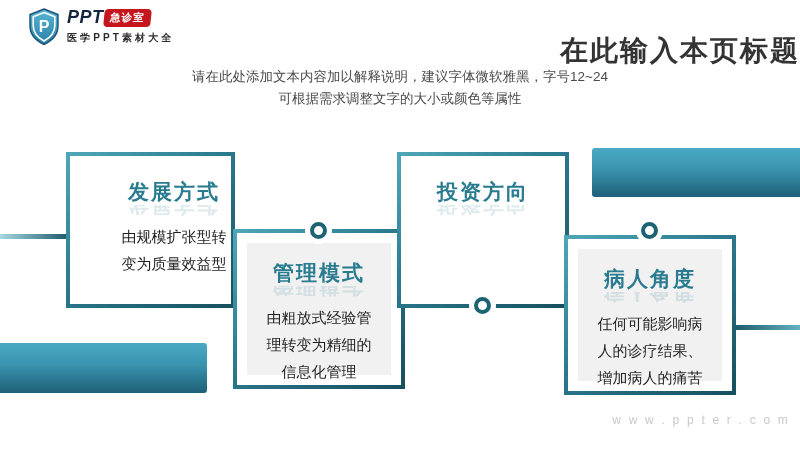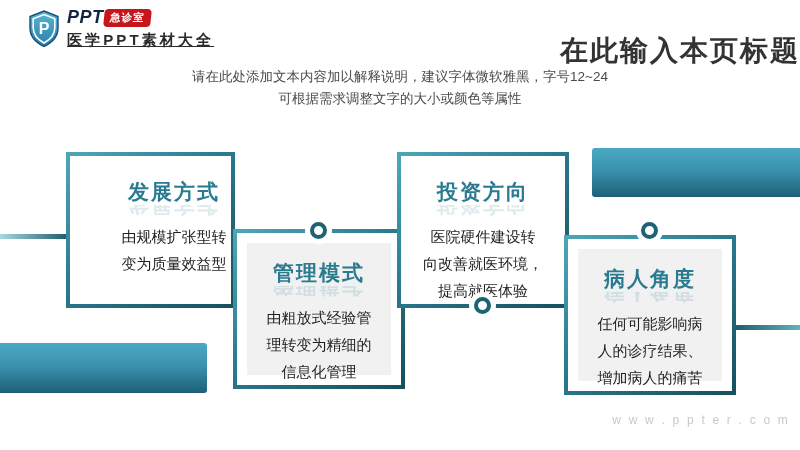--- a/index.html
+++ b/index.html
@@ -7,21 +7,21 @@
     position:relative;width:800px;height:450px;background:#ffffff;overflow:hidden;
     font-family:"Liberation Sans","DejaVu Sans",sans-serif;
   }
   
   .logo{position:absolute;left:28px;top:7px;display:flex;align-items:center;gap:7px;}
   .logo-col{display:flex;flex-direction:column;}
   .logo-row{display:flex;align-items:center;}
   .brand{font-size:18px;font-weight:900;font-style:italic;color:#13243f;letter-spacing:.5px;}
   .badge{background:#c5161d;color:#fff;font-size:10.5px;font-weight:bold;
          padding:2px 6px;border-radius:4px;transform:skewX(-6deg);letter-spacing:1px;}
-  .tagline{font-size:15px;font-weight:bold;color:#2b2b2b;letter-spacing:3.1px;margin-top:3px;text-decoration:underline;}
+  .tagline{font-size:10px;font-weight:bold;color:#2b2b2b;letter-spacing:3.1px;margin-top:3px;}
   
   .page-title{position:absolute;top:24px;left:0;width:100%;text-align:right;
     font-size:28px;font-weight:bold;color:#333;letter-spacing:2px;margin-top:8px;}
   .page-sub{position:absolute;top:66px;left:0;width:100%;text-align:center;
     font-size:13.5px;color:#4a4a4a;line-height:1.6;}
   
   .bar{position:absolute;border-radius:3px;background:linear-gradient(to bottom,#4aa9c4 0%,#3a92ad 45%,#1e5f78 100%);}
   .bar-tr{left:592px;top:148px;width:212px;height:49px;}
   .bar-bl{left:-4px;top:343px;width:211px;height:50px;}
   
@@ -115,23 +115,20 @@
 理转变为精细的
 信息化管理</div>
     </div>
   </div>
 
   <div class="frame f3 up">
     <div class="title-wrap">
       <div class="box-title">投资方向</div>
       <div class="box-title-r">投资方向</div>
     </div>
-    <div class="box-body">医院硬件建设转
-向改善就医环境，
-提高就医体验</div>
   </div>
 
   <div class="frame f4 dn">
     <div class="panel">
       <div class="title-wrap">
         <div class="box-title">病人角度</div>
         <div class="box-title-r">病人角度</div>
       </div>
       <div class="box-body">任何可能影响病
 人的诊疗结果、

